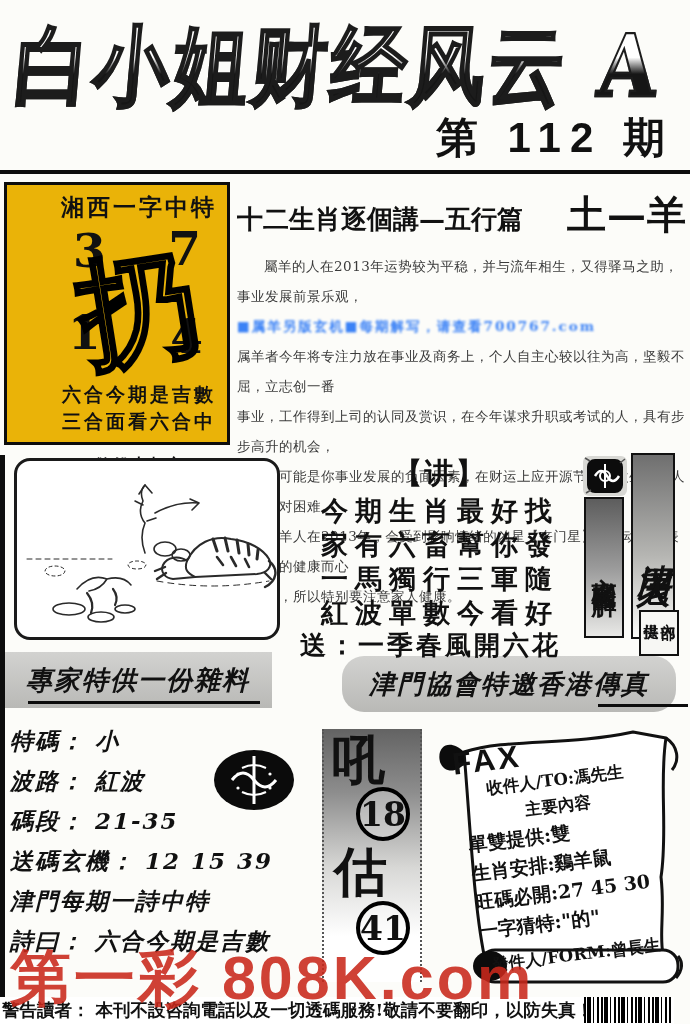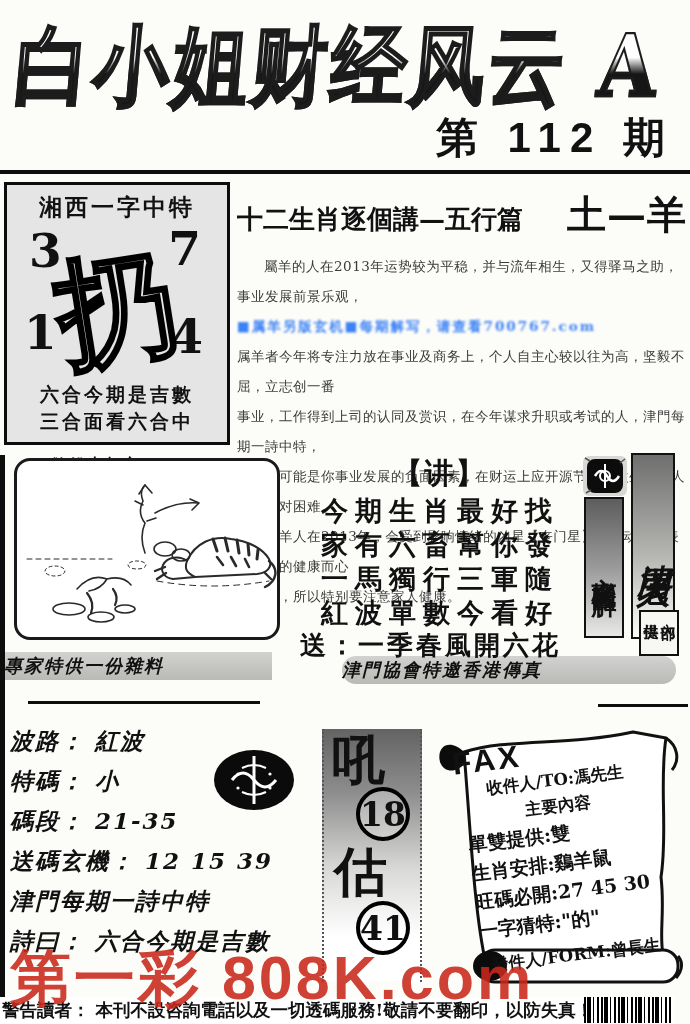--- a/index.html
+++ b/index.html
@@ -10,21 +10,21 @@
     font-size:75px;font-weight:900;letter-spacing:4px;line-height:1.2;
     transform:skewX(-5deg) scaleY(1.15);transform-origin:left top;
     background:linear-gradient(180deg,#ffffff 0%,#ffffff 42%,#161616 58%,#161616 100%);
     -webkit-background-clip:text;background-clip:text;color:transparent;
     -webkit-text-stroke:2px #1c1c1c;}
   .issue{position:absolute;right:16px;top:110px;font-size:42px;font-weight:900;
     letter-spacing:9px;font-family:"Liberation Sans",sans-serif;}
   .top-rule{position:absolute;left:0;top:170px;width:690px;height:4px;background:#0d0d0d;}
   
   .hunan-box{position:absolute;left:4px;top:182px;width:226px;height:263px;
-    border:3px solid #0d0d0d;box-sizing:border-box;background:#e5e5e5;}
+    border:3px solid #0d0d0d;box-sizing:border-box;background:#eab308;padding-left:44px;}
   .hb-title{text-align:center;font-size:23px;font-weight:bold;letter-spacing:3px;margin-top:7px;}
   .hb-grid{position:relative;height:158px;}
   .hb-digit{position:absolute;font-size:47px;font-weight:bold;line-height:1;}
   .hb-d3{left:22px;top:4px;} .hb-d7{right:26px;top:2px;}
   .hb-d1{left:17px;top:86px;} .hb-d4{right:24px;top:90px;}
   .hb-big{position:absolute;left:50%;top:54%;transform:translate(-50%,-50%) rotate(-9deg);
     font-size:118px;font-weight:bold;color:transparent;-webkit-text-stroke:3px #000;line-height:1;}
   .hb-line{text-align:center;font-size:19px;font-weight:bold;letter-spacing:3px;line-height:27px;}
   .hb-div{border-top:3px solid #0d0d0d;margin-top:7px;}
   .hb-foot{font-size:16px;font-weight:bold;letter-spacing:2px;padding:10px 0 0 44px;}
@@ -33,23 +33,23 @@
   .z-head{display:flex;justify-content:space-between;align-items:baseline;}
   .z-title{font-size:26px;font-weight:900;letter-spacing:0px;white-space:nowrap;}
   .z-elem{font-size:39px;font-weight:900;letter-spacing:1px;white-space:nowrap;}
   .z-body{margin-top:9px;font-size:13.5px;line-height:30px;color:#3b3b3b;
     filter:blur(0.35px);letter-spacing:0.5px;}
   .z-p1{text-indent:2em;}
   .z-smudge{font-weight:bold;color:#3b82f6;filter:blur(0.9px);letter-spacing:2px;}
   
   .tiger-frame{position:absolute;left:14px;top:458px;width:266px;height:182px;
     border:3px solid #1a1a1a;border-radius:16px;box-sizing:border-box;background:#fff;overflow:hidden;}
-  .caption{height:28px;background:linear-gradient(180deg,#d2d2d0,#b9b9b6);
-    display:flex;align-items:center;justify-content:flex-start;
-    font-size:18px;font-weight:bold;font-style:italic;letter-spacing:2px;}
+  .caption{height:56px;background:linear-gradient(180deg,#d2d2d0,#b9b9b6);
+    display:flex;align-items:center;justify-content:center;
+    font-size:26px;font-weight:bold;font-style:italic;letter-spacing:2px;}
   .cap-left{position:absolute;left:4px;top:652px;width:268px;}
   .cap-right{position:absolute;left:342px;top:656px;width:334px;border-radius:22px;}
   .cap-underline{position:absolute;height:3px;background:#0d0d0d;}
   .ul-left{left:28px;top:701px;width:232px;}
   .ul-right{left:598px;top:704px;width:90px;}
   
   .verse{position:absolute;left:296px;top:454px;width:288px;text-align:center;}
   .jiang{font-size:29px;font-weight:900;letter-spacing:2px;}
   .poem-line{font-size:27px;font-weight:600;letter-spacing:7px;line-height:34px;white-space:nowrap;}
   .gift{position:absolute;left:300px;top:628px;width:300px;font-size:26px;font-weight:600;
@@ -133,21 +133,21 @@
 
   <div class="zodiac">
     <div class="z-head">
       <span class="z-title">十二生肖逐個講—五行篇</span>
       <span class="z-elem">土—羊</span>
     </div>
     <div class="z-body">
       <div class="z-p1">屬羊的人在2013年运势较为平稳，并与流年相生，又得驿马之助，事业发展前景乐观，</div>
       <div class="z-smudge">■属羊另版玄机■每期解写，请查看700767.com</div>
       <div>属羊者今年将专注力放在事业及商务上，个人自主心较以往为高，坚毅不屈，立志创一番</div>
-      <div>事业，工作得到上司的认同及赏识，在今年谋求升职或考试的人，津門每期一詩中特，</div>
+      <div>事业，工作得到上司的认同及赏识，在今年谋求升职或考试的人，具有步步高升的机会，</div>
       <div>但家庭可能是你事业发展的负面因素，在财运上应开源节流，做生意的人融资相对困难。</div>
       <div>另外属羊人在2013年，会受到影响情绪的凶星【丧门星】之牵动，代表阖家人的健康而心</div>
       <div>情沮丧，所以特别要注意家人健康。</div>
     </div>
   </div>
 
   <div class="tiger-frame">
     <svg width="260" height="176" viewBox="0 0 260 176">
       <g fill="none" stroke="#2a2a2a" stroke-width="1.6" stroke-linecap="round">
         <path d="M10,98 H95" stroke-dasharray="5,4" stroke-width="1"></path>
@@ -201,22 +201,22 @@
     <path d="M3,3 l5,3 M43,4 l-5,4 M4,38 l5,-3" stroke="#555" stroke-width="1.5"></path>
   </svg>
   <div class="v-col col-mystery">玄機圖解</div>
   <div class="v-col col-elder">津門老人</div>
   <div class="provider">
     <span>提供</span>
     <span>內部</span>
   </div>
 
   <div class="info">
+    <div class="info-line">特碼： 小</div>
     <div class="info-line">波路： 紅波</div>
-    <div class="info-line">特碼： 小</div>
     <div class="info-line">碼段： 21-35</div>
     <div class="info-line">送碼玄機： 12 15 39</div>
     <div class="info-line">津門每期一詩中特</div>
     <div class="info-line">詩曰： 六合今期是吉數</div>
   </div>
   <svg class="seal" width="84" height="64" viewBox="0 0 84 64">
     <ellipse cx="42" cy="32" rx="40" ry="30" fill="#0b0b0b"></ellipse>
     <path d="M20,32 q11,-14 22,0 q11,14 22,0" stroke="#fff" stroke-width="3" fill="none"></path>
     <path d="M42,8 v48" stroke="#fff" stroke-width="3"></path>
     <path d="M30,20 q12,-6 24,0 M30,44 q12,6 24,0" stroke="#fff" stroke-width="2" fill="none"></path>

